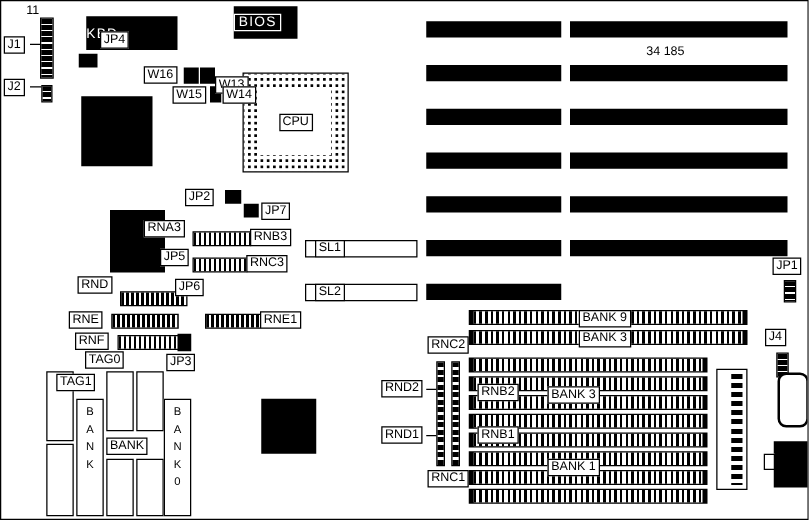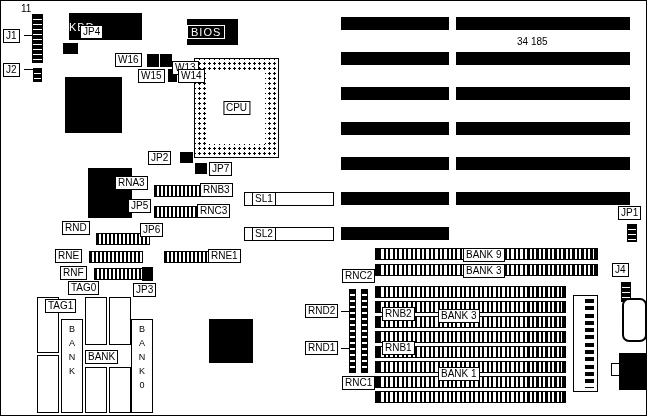--- a/index.html
+++ b/index.html
@@ -51,38 +51,38 @@
   <div class="vconn" style="left:31px;top:13px;width:11px;height:49px"></div>
   <div class="lbl" style="left:2px;top:28px">J1</div>
   <div class="line" style="left:23px;top:34px;width:8px;height:1px"></div>
   <div class="lbl" style="left:2px;top:62px">J2</div>
   <div class="line" style="left:23px;top:68px;width:9px;height:1px"></div>
   <div class="vconn" style="left:32px;top:67px;width:9px;height:14px"></div>
 
   <div class="chipb chiptext" style="left:68px;top:12px;width:73px;height:27px">
     <span>KBD</span>
   </div>
-  <div class="chipb chiptext boxed" style="left:186px;top:18px;width:51px;height:26px">
+  <div class="chipb chiptext boxed" style="left:186px;top:4px;width:51px;height:26px">
     <span>BIOS</span>
   </div>
 
   <div class="chipb" style="left:62px;top:42px;width:15px;height:11px"></div>
   <div class="lbl" style="left:79px;top:24px">JP4</div>
 
   <div class="lbl" style="left:114px;top:52px">W16</div>
   <div class="chipb" style="left:146px;top:53px;width:12px;height:13px"></div>
   <div class="chipb" style="left:159px;top:53px;width:12px;height:13px"></div>
   <div class="lbl" style="left:171px;top:60px">W13</div>
   <div class="lbl" style="left:137px;top:68px">W15</div>
   <div class="chipb" style="left:167px;top:68px;width:9px;height:13px"></div>
   <div class="lbl" style="left:177px;top:68px">W14</div>
 
   <div class="chipb" style="left:64px;top:76px;width:57px;height:56px"></div>
 
-  <div class="cpu-socket" style="left:193px;top:57px;width:85px;height:100px">
+  <div class="cpu-socket" style="left:193px;top:57px;width:85px;height:80px">
     <div class="cpu-inner"></div>
     <div class="lbl cpu-lbl">CPU</div>
   </div>
 
   <div class="bar" style="left:340px;top:16px;width:108px"></div>
   <div class="bar" style="left:340px;top:51px;width:108px"></div>
   <div class="bar" style="left:340px;top:86px;width:108px"></div>
   <div class="bar" style="left:340px;top:121px;width:108px"></div>
   <div class="bar" style="left:340px;top:156px;width:108px"></div>
   <div class="bar" style="left:340px;top:191px;width:108px"></div>

